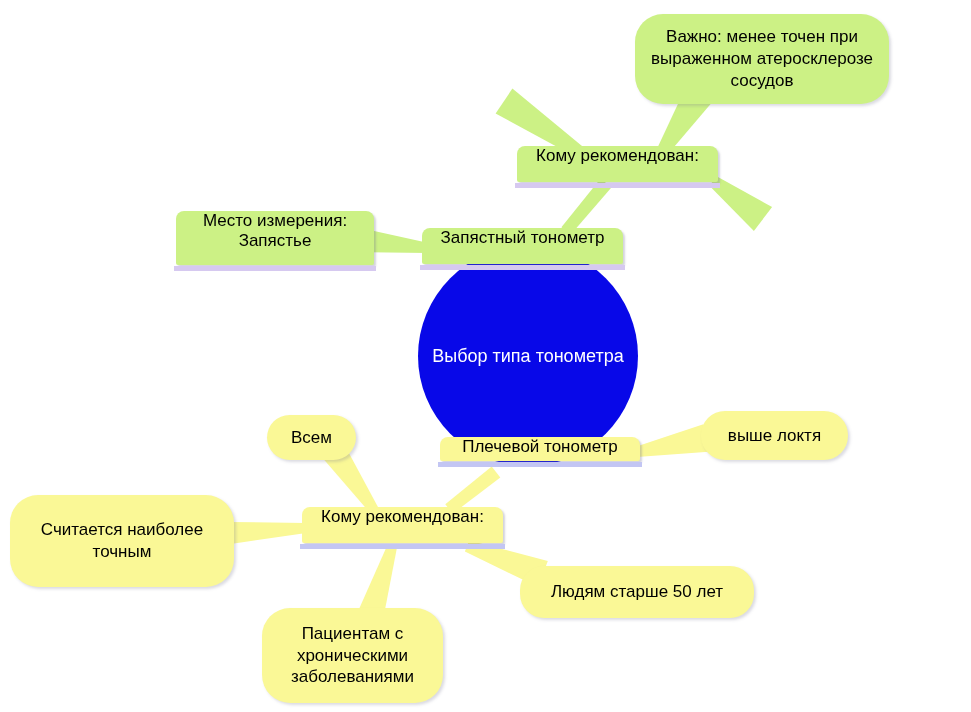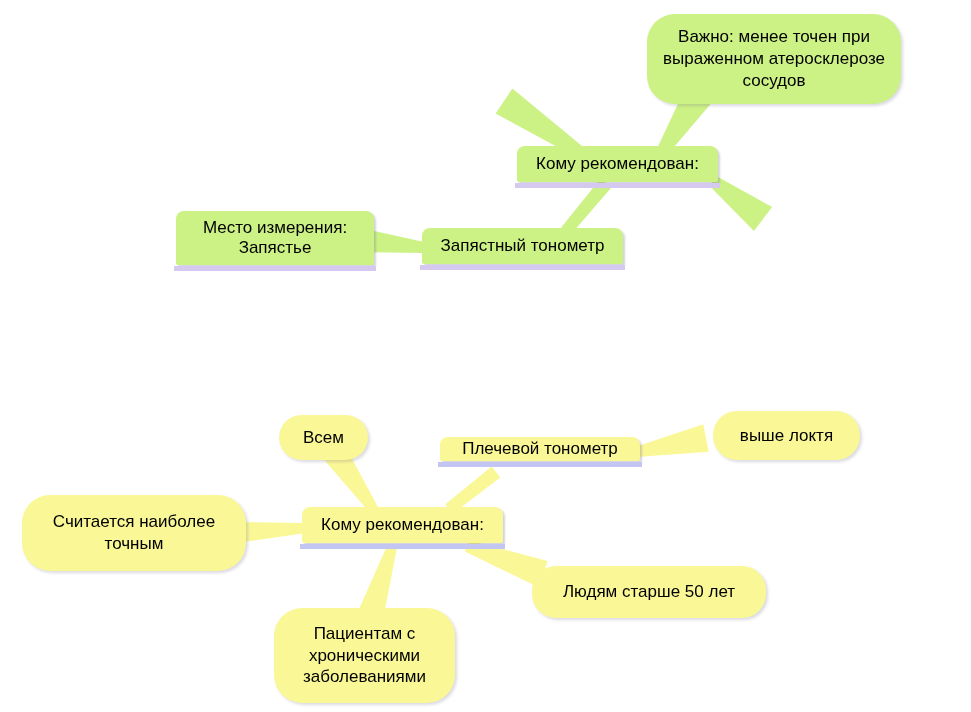--- a/index.html
+++ b/index.html
@@ -12,55 +12,54 @@
   .center-circle{
     position:absolute;left:418px;top:246px;width:220px;height:220px;
     background:#0808e8;border-radius:50%;z-index:2;
     display:flex;align-items:center;justify-content:center;text-align:center;
     color:#ffffff;font-size:18px;
   }
 
   
   .rect-node{
     position:absolute;z-index:3;
-    display:flex;align-items:center;justify-content:center;text-align:center;
+    display:flex;align-items:flex-start;justify-content:center;text-align:center;
     font-size:17px;color:#000;
     border-radius:8px 8px 2px 2px;
     box-shadow:2px 2px 2px rgba(110,110,140,0.30);
   }
   .rect-node::after{
     content:'';position:absolute;left:-2px;right:-2px;bottom:-6px;height:5px;
     background:var(--ul);
   }
   .green{background:#ccf185;--ul:#d6c9f0;}
   .yellow{background:#faf896;--ul:#c3c6f3;}
 
   
   .bubble{
     position:absolute;z-index:3;
     display:flex;align-items:center;justify-content:center;text-align:center;
     font-size:17px;color:#000;line-height:1.28;
     border-radius:24px;padding:2px 10px;box-sizing:border-box;
     box-shadow:2px 2px 3px rgba(110,110,140,0.25);
-    margin-left:12px;
   }
   .bubble.big{border-radius:28px;}
 
   
   #n-udoben      {left:370px;top:67px; width:186px;height:45px;}
   #n-vazhno      {left:635px;top:14px; width:254px;height:90px;}
   #n-komu-up     {left:517px;top:146px;width:201px;height:36px;}
   #n-molodym     {left:737px;top:207px;width:224px;height:71px;}
   #n-mesto       {left:176px;top:211px;width:198px;height:54px;}
   #n-zapyastny   {left:422px;top:228px;width:201px;height:36px;}
   #n-plechevoy   {left:440px;top:437px;width:200px;height:24px;}
   #n-vyshe       {left:701px;top:411px;width:147px;height:49px;}
   #n-komu-low    {left:302px;top:507px;width:201px;height:36px;}
   #n-vsem        {left:267px;top:415px;width:89px; height:45px;}
-  #n-schitaetsya {left:10px; top:495px;width:224px;height:76px;}
+  #n-schitaetsya {left:10px; top:495px;width:224px;height:92px;}
   #n-lyudyam     {left:520px;top:566px;width:234px;height:52px;}
   #n-patsientam  {left:262px;top:608px;width:181px;height:95px;}
 </style>
 </head>
 <body>
 
 <div class="canvas">
 
   <svg class="lines" viewBox="0 0 971 712">
 
@@ -71,20 +70,23 @@
     <polygon points="348.5,251.9 351.5,226.1 428.6,243 427.4,253" fill="#ccf185"></polygon>
 
     <polygon points="703.3,424.3 708.7,451.7 637,456.9 635,447.1" fill="#faf896"></polygon>
     <polygon points="491.7,466.5 500.3,477.5 452.7,513.7 445.3,504.3" fill="#faf896"></polygon>
     <polygon points="321.3,456.4 342.7,441.6 378.1,507.2 369.9,512.8" fill="#faf896"></polygon>
     <polygon points="230.7,544 229.3,522 305.7,523 306.3,533" fill="#faf896"></polygon>
     <polygon points="547.8,560.9 538.2,587.1 464.9,551.6 469.1,540.4" fill="#faf896"></polygon>
     <polygon points="383.4,617.9 358.6,610.1 387.2,545.5 396.8,548.5" fill="#faf896"></polygon>
   </svg>
 
+  <div class="center-circle">
+    <span>Выбор типа тонометра</span>
+  </div>
 
   <div class="bubble green big" id="n-vazhno">
     <span>Важно: менее точен при выраженном атеросклерозе сосудов</span>
   </div>
   <div class="rect-node green" id="n-komu-up">
     <span>Кому рекомендован:</span>
   </div>
   <div class="rect-node green" id="n-mesto">
     <span>Место измерения: Запястье</span>
   </div>

